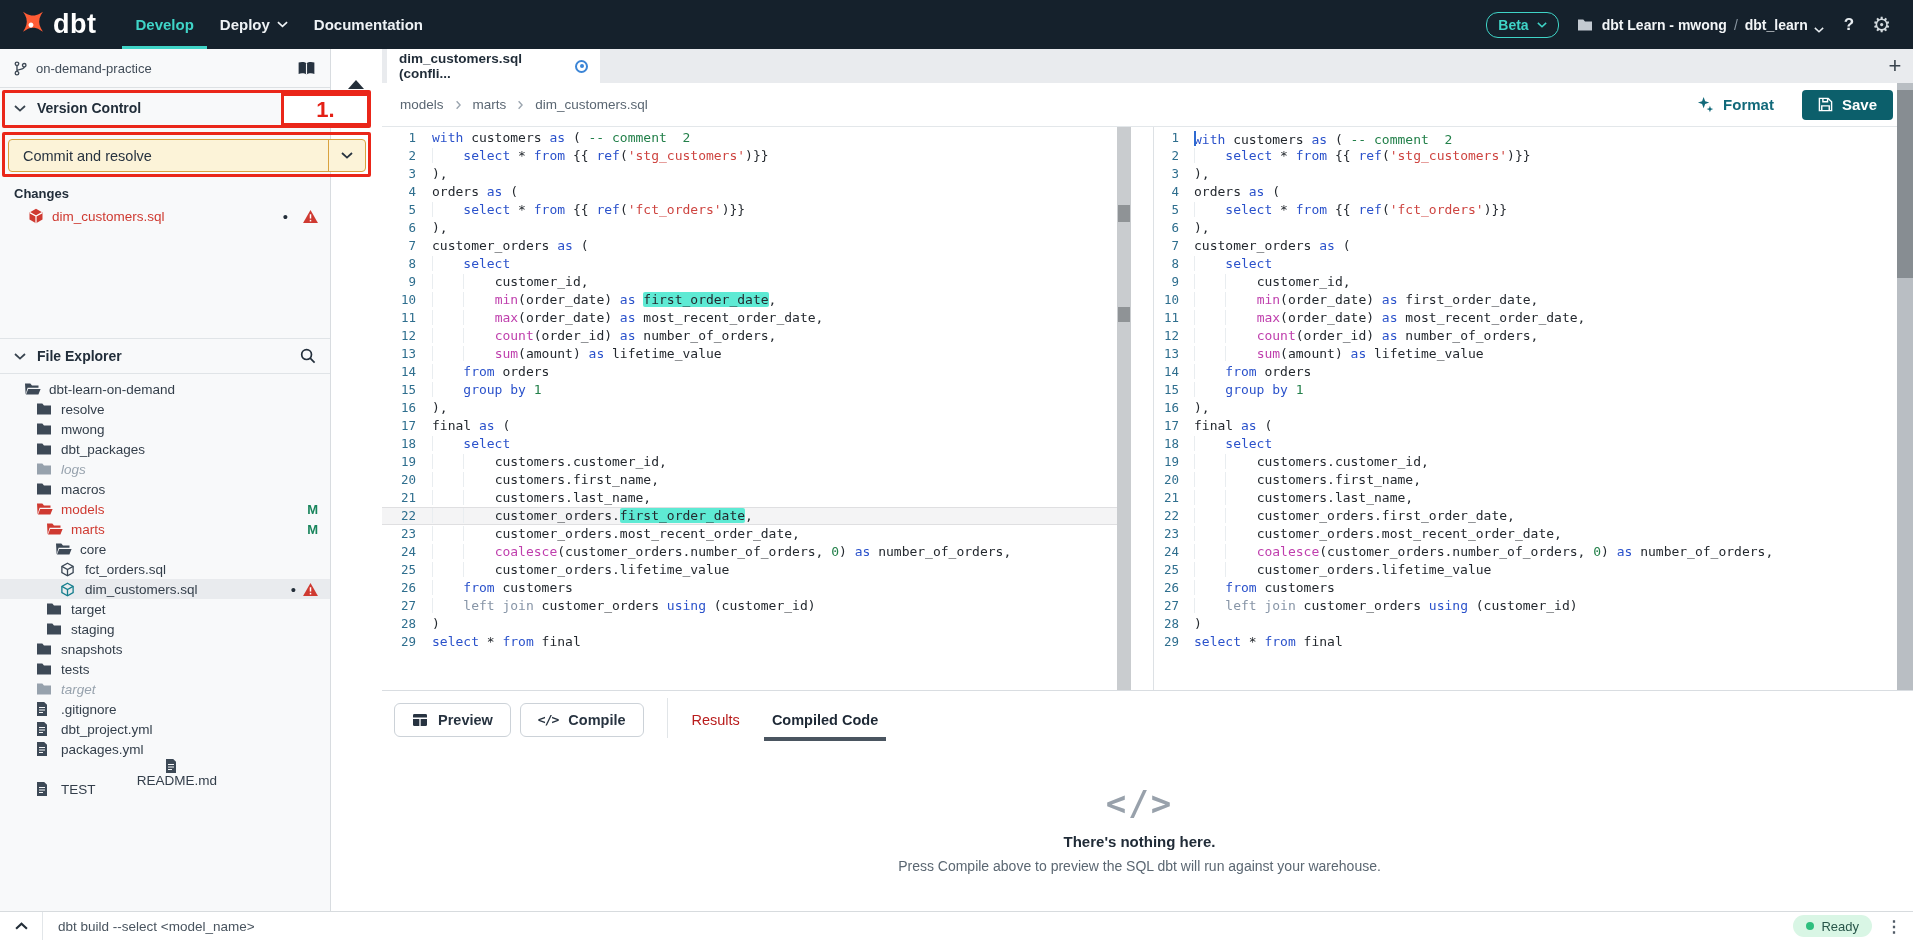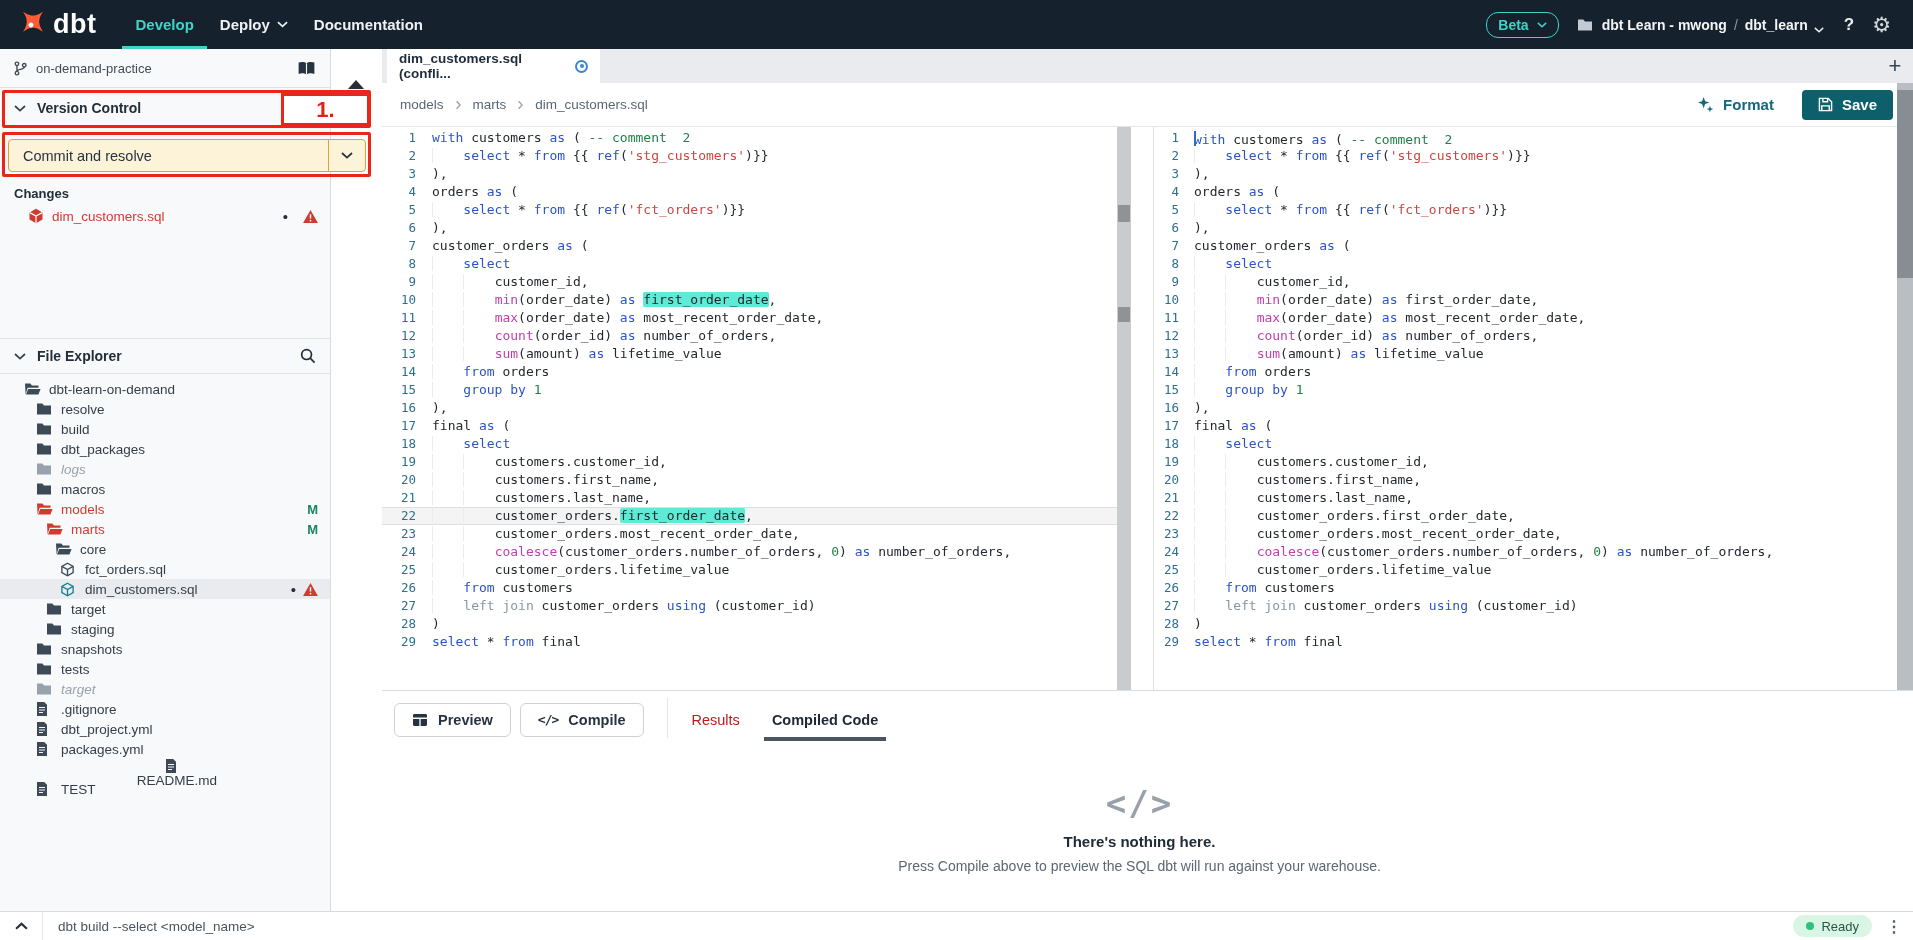--- a/index.html
+++ b/index.html
@@ -273,21 +273,21 @@
               </svg>
             </span>
             <span class="tname">resolve</span>
           </div>
           <div class="tree-row" style="padding-left: 36px;">
             <span class="ic" style="color: rgb(61, 73, 86);">
               <svg viewBox="0 0 16 14" width="16" height="14">
                 <path fill="currentColor" d="M1 1.5h5.3L8 3.5h7v9H1z"></path>
               </svg>
             </span>
-            <span class="tname">build</span>
+            <span class="tname">mwong</span>
           </div>
           <div class="tree-row" style="padding-left: 36px;">
             <span class="ic" style="color: rgb(61, 73, 86);">
               <svg viewBox="0 0 16 14" width="16" height="14">
                 <path fill="currentColor" d="M1 1.5h5.3L8 3.5h7v9H1z"></path>
               </svg>
             </span>
             <span class="tname">dbt_packages</span>
           </div>
           <div class="tree-row" style="padding-left: 36px;">

